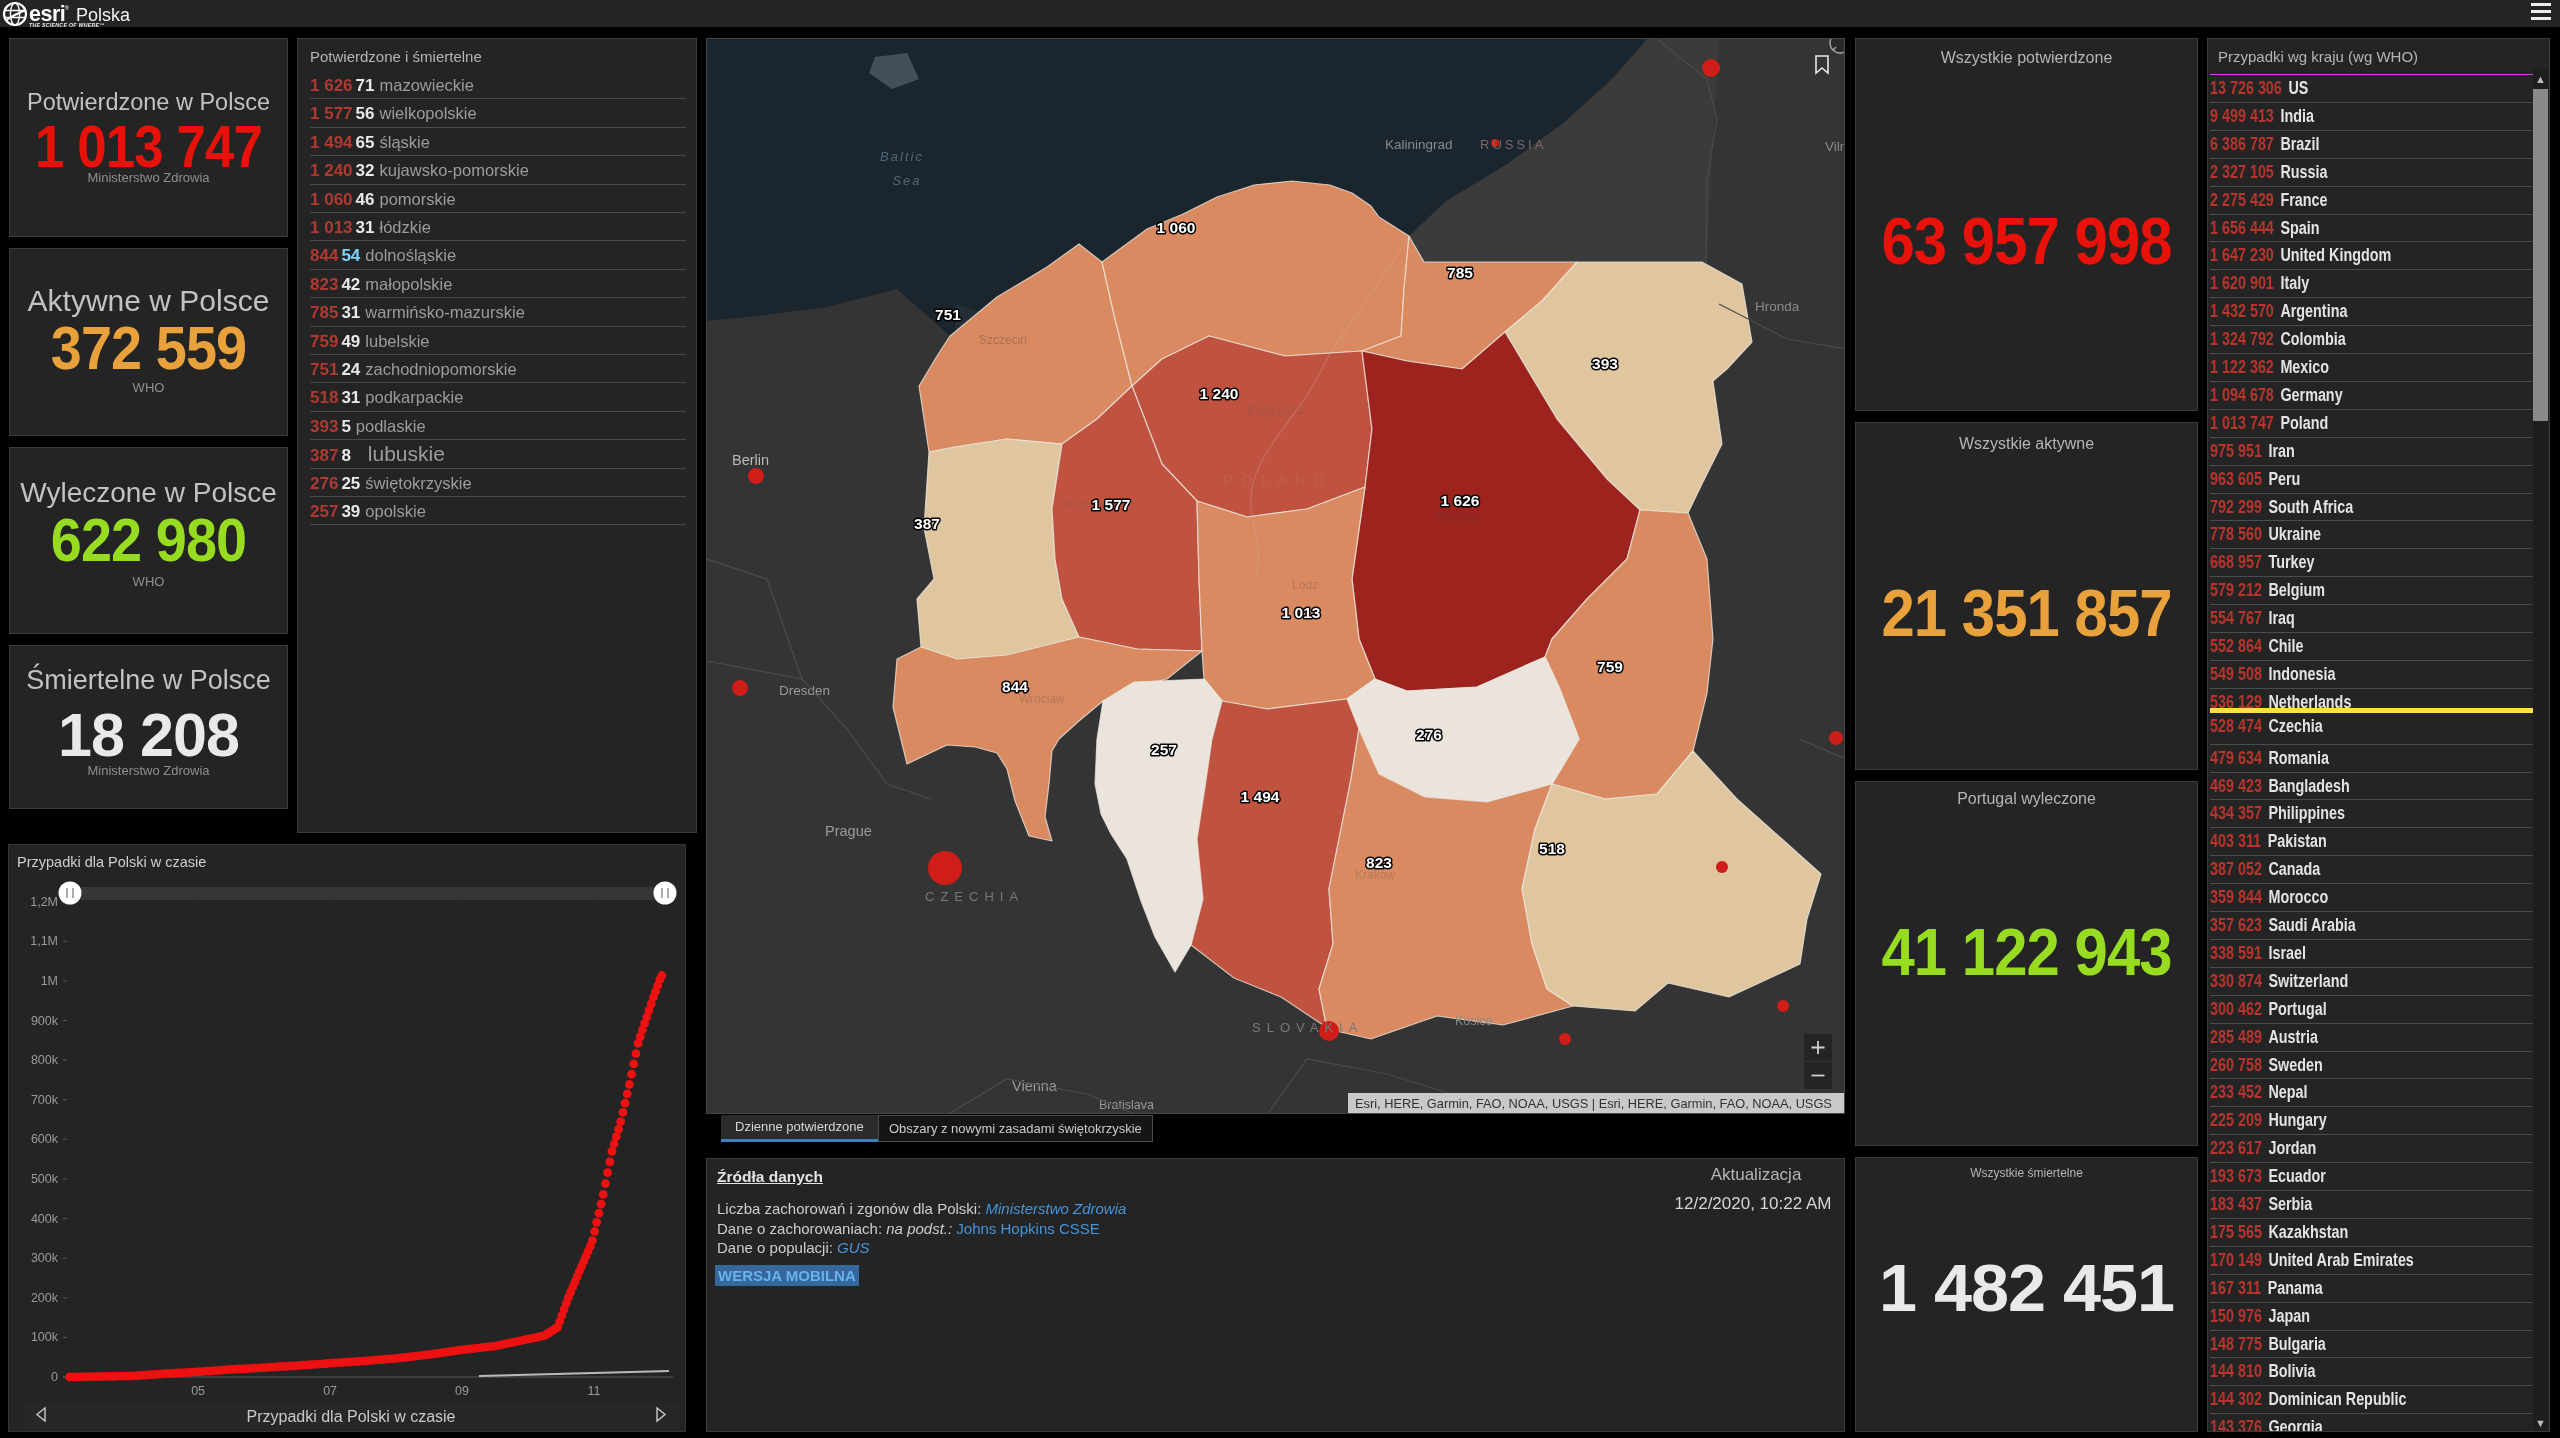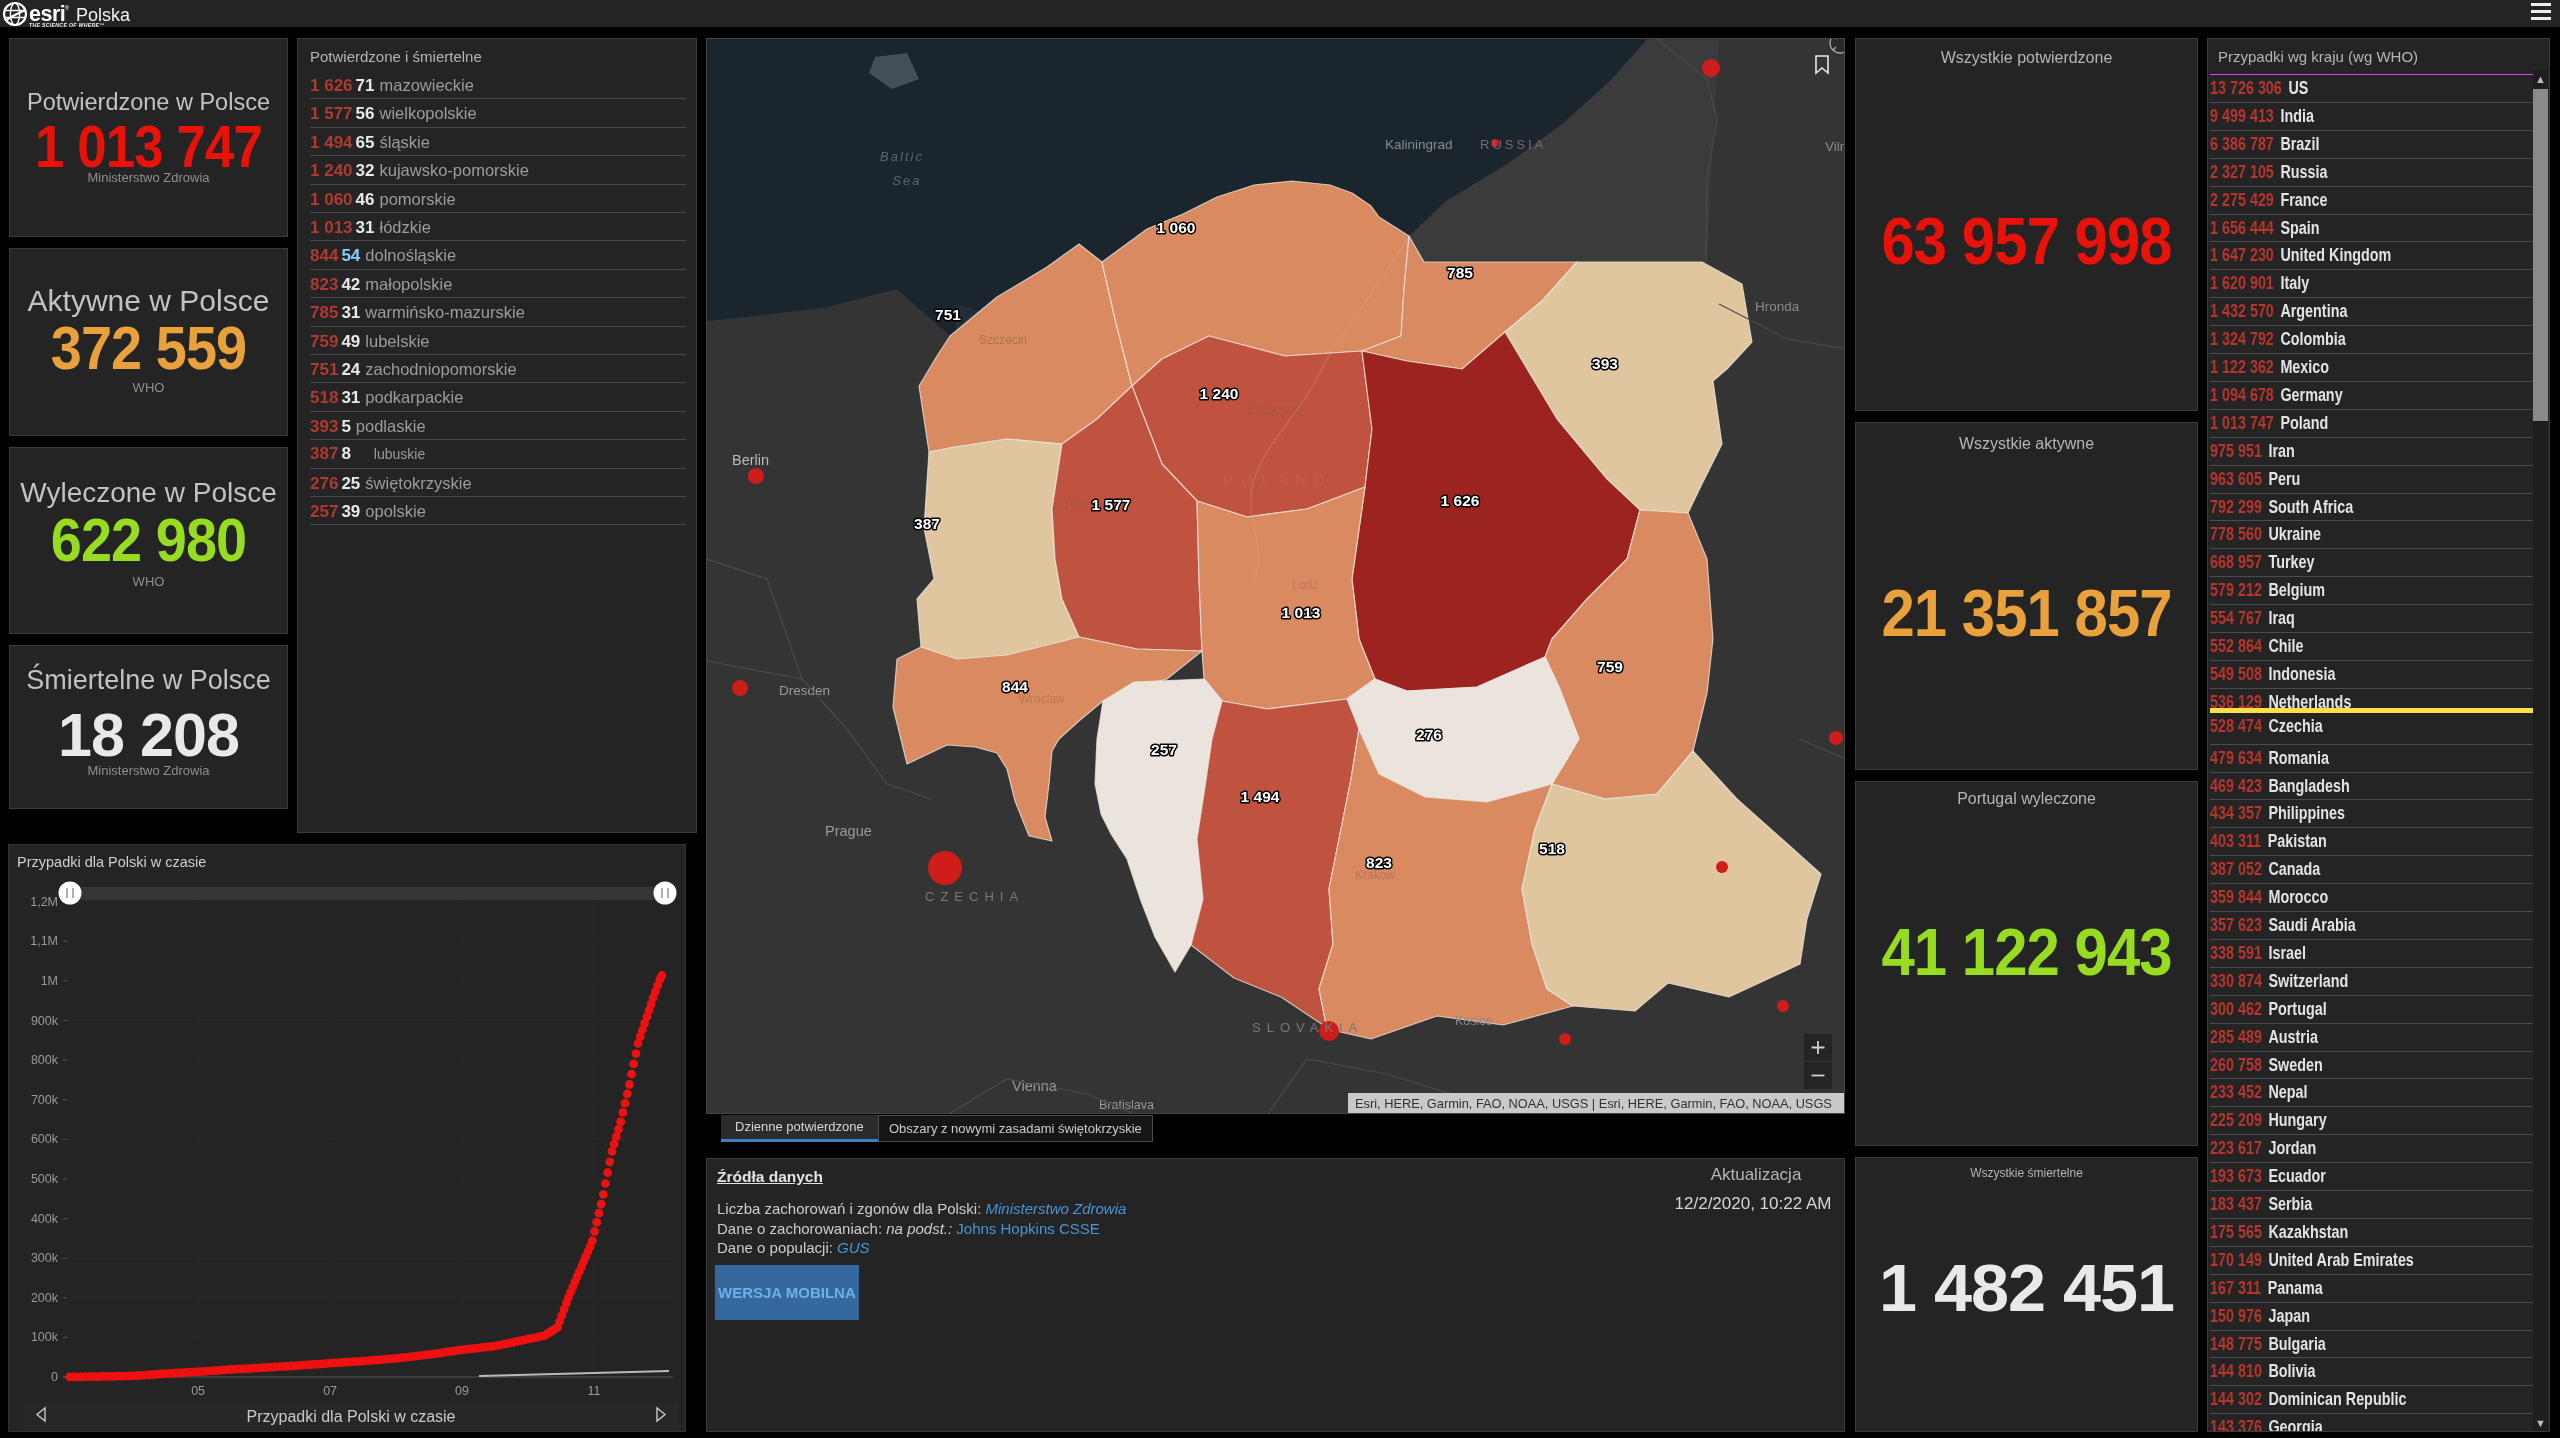--- a/index.html
+++ b/index.html
@@ -58,21 +58,21 @@
     <div class="abs" style="left:12px;top:117.2px;width:376px;height:28.4px;border-bottom:1px solid #4a4a4a;font-size:17px;line-height:28px;white-space:nowrap"><span style="color:#ae3a31;font-weight:bold">1 240</span><span style="color:#e8e8e8;font-weight:bold;margin-left:3px">32</span><span style="color:#9c9c9c;font-size:16.5px;margin-left:5px">kujawsko-pomorskie</span></div>
     <div class="abs" style="left:12px;top:145.6px;width:376px;height:28.4px;border-bottom:1px solid #4a4a4a;font-size:17px;line-height:28px;white-space:nowrap"><span style="color:#ae3a31;font-weight:bold">1 060</span><span style="color:#e8e8e8;font-weight:bold;margin-left:3px">46</span><span style="color:#9c9c9c;font-size:16.5px;margin-left:5px">pomorskie</span></div>
     <div class="abs" style="left:12px;top:174.0px;width:376px;height:28.4px;border-bottom:1px solid #4a4a4a;font-size:17px;line-height:28px;white-space:nowrap"><span style="color:#ae3a31;font-weight:bold">1 013</span><span style="color:#e8e8e8;font-weight:bold;margin-left:3px">31</span><span style="color:#9c9c9c;font-size:16.5px;margin-left:5px">łódzkie</span></div>
     <div class="abs" style="left:12px;top:202.4px;width:376px;height:28.4px;border-bottom:1px solid #4a4a4a;font-size:17px;line-height:28px;white-space:nowrap"><span style="color:#ae3a31;font-weight:bold">844</span><span style="color:#7dd3fc;font-weight:bold;margin-left:3px">54</span><span style="color:#9c9c9c;font-size:16.5px;margin-left:5px">dolnośląskie</span></div>
     <div class="abs" style="left:12px;top:230.8px;width:376px;height:28.4px;border-bottom:1px solid #4a4a4a;font-size:17px;line-height:28px;white-space:nowrap"><span style="color:#ae3a31;font-weight:bold">823</span><span style="color:#e8e8e8;font-weight:bold;margin-left:3px">42</span><span style="color:#9c9c9c;font-size:16.5px;margin-left:5px">małopolskie</span></div>
     <div class="abs" style="left:12px;top:259.2px;width:376px;height:28.4px;border-bottom:1px solid #4a4a4a;font-size:17px;line-height:28px;white-space:nowrap"><span style="color:#ae3a31;font-weight:bold">785</span><span style="color:#e8e8e8;font-weight:bold;margin-left:3px">31</span><span style="color:#9c9c9c;font-size:16.5px;margin-left:5px">warmińsko-mazurskie</span></div>
     <div class="abs" style="left:12px;top:287.6px;width:376px;height:28.4px;border-bottom:1px solid #4a4a4a;font-size:17px;line-height:28px;white-space:nowrap"><span style="color:#ae3a31;font-weight:bold">759</span><span style="color:#e8e8e8;font-weight:bold;margin-left:3px">49</span><span style="color:#9c9c9c;font-size:16.5px;margin-left:5px">lubelskie</span></div>
     <div class="abs" style="left:12px;top:316.0px;width:376px;height:28.4px;border-bottom:1px solid #4a4a4a;font-size:17px;line-height:28px;white-space:nowrap"><span style="color:#ae3a31;font-weight:bold">751</span><span style="color:#e8e8e8;font-weight:bold;margin-left:3px">24</span><span style="color:#9c9c9c;font-size:16.5px;margin-left:5px">zachodniopomorskie</span></div>
     <div class="abs" style="left:12px;top:344.4px;width:376px;height:28.4px;border-bottom:1px solid #4a4a4a;font-size:17px;line-height:28px;white-space:nowrap"><span style="color:#ae3a31;font-weight:bold">518</span><span style="color:#e8e8e8;font-weight:bold;margin-left:3px">31</span><span style="color:#9c9c9c;font-size:16.5px;margin-left:5px">podkarpackie</span></div>
     <div class="abs" style="left:12px;top:372.8px;width:376px;height:28.4px;border-bottom:1px solid #4a4a4a;font-size:17px;line-height:28px;white-space:nowrap"><span style="color:#ae3a31;font-weight:bold">393</span><span style="color:#e8e8e8;font-weight:bold;margin-left:3px">5</span><span style="color:#9c9c9c;font-size:16.5px;margin-left:5px">podlaskie</span></div>
-    <div class="abs" style="left:12px;top:401.2px;width:376px;height:28.4px;border-bottom:1px solid #4a4a4a;font-size:17px;line-height:28px;white-space:nowrap"><span style="color:#ae3a31;font-weight:bold">387</span><span style="color:#e8e8e8;font-weight:bold;margin-left:3px">8</span><span style="color:#9c9c9c;font-size:14px;margin-left:23px">lubuskie</span></div>
+    <div class="abs" style="left:12px;top:401.2px;width:376px;height:28.4px;border-bottom:1px solid #4a4a4a;font-size:17px;line-height:28px;white-space:nowrap"><span style="color:#ae3a31;font-weight:bold">387</span><span style="color:#e8e8e8;font-weight:bold;margin-left:3px">8</span><span style="color:#9c9c9c;font-size:21px;margin-left:17px">lubuskie</span></div>
     <div class="abs" style="left:12px;top:429.6px;width:376px;height:28.4px;border-bottom:1px solid #4a4a4a;font-size:17px;line-height:28px;white-space:nowrap"><span style="color:#ae3a31;font-weight:bold">276</span><span style="color:#e8e8e8;font-weight:bold;margin-left:3px">25</span><span style="color:#9c9c9c;font-size:16.5px;margin-left:5px">świętokrzyskie</span></div>
     <div class="abs" style="left:12px;top:458.0px;width:376px;height:28.4px;border-bottom:1px solid #4a4a4a;font-size:17px;line-height:28px;white-space:nowrap"><span style="color:#ae3a31;font-weight:bold">257</span><span style="color:#e8e8e8;font-weight:bold;margin-left:3px">39</span><span style="color:#9c9c9c;font-size:16.5px;margin-left:5px">opolskie</span></div>
 </div>
 
 <div class="panel" style="left:8px;top:844px;width:678px;height:588px;border-color:#333">
 <svg width="676" height="586" viewBox="0 0 676 586">
  <text x="8" y="22" fill="#cfcfcf" font-size="14.5">Przypadki dla Polski w czasie</text>
  <rect x="62" y="42" width="598" height="13" rx="2" fill="#363636"></rect>
  <line x1="54" y1="532.0" x2="664" y2="532.0" stroke="#2d2d2d" stroke-dasharray="1.5,2.5"></line>
       <line x1="54" y1="532.0" x2="58" y2="532.0" stroke="#555"></line>
@@ -423,21 +423,21 @@
 <div class="abs" style="left:721px;top:1115px;height:27px;background:#2b2b2b;border-bottom:3px solid #3a7fc1;color:#d6d6d6;font-size:13px;line-height:24px;padding:0 14px">Dzienne potwierdzone</div>
 <div class="abs" style="left:878px;top:1115px;height:27px;background:#151515;border:1px solid #4a4a4a;color:#cccccc;font-size:13px;line-height:25px;padding:0 10px">Obszary z nowymi zasadami świętokrzyskie</div>
 
 <div class="panel" style="left:706px;top:1158px;width:1139px;height:274px">
  <div class="abs" style="left:10px;top:9px;font-size:15.5px;font-weight:bold;color:#e3e3e3;text-decoration:underline">Źródła danych</div>
  <div class="abs" style="left:10px;top:40px;font-size:15px;color:#cdcdcd;line-height:19.5px">
   Liczba zachorowań i zgonów dla Polski: <span style="color:#4795d8;font-style:italic">Ministerstwo Zdrowia</span><br>
   Dane o zachorowaniach: <span style="font-style:italic">na podst.:</span> <span style="color:#4795d8;">Johns Hopkins CSSE</span><br>
   Dane o populacji: <span style="color:#4795d8;font-style:italic">GUS</span>
  </div>
- <div class="abs" style="left:8px;top:106px;font-size:15px;font-weight:bold;color:#6cb1ea;background:#35689d;padding:19px 3px">WERSJA MOBILNA</div>
+ <div class="abs" style="left:8px;top:106px;font-size:15px;font-weight:bold;color:#6cb1ea;background:#35689d;padding:2px 3px">WERSJA MOBILNA</div>
  <div class="abs" style="left:989px;top:6px;width:120px;text-align:center;font-size:17px;color:#b5b5b5">Aktualizacja</div>
  <div class="abs" style="left:946px;top:35px;width:200px;text-align:center;font-size:17px;color:#d6d6d6">12/2/2020, 10:22 AM</div>
 </div>
 
 <div class="panel" style="left:1855px;top:38px;width:343px;height:373px">
  <div class="ttl" style="top:10px;font-size:16px;color:#b5b5b5">Wszystkie potwierdzone</div>
  <div class="num" style="top:164px;font-size:66px;color:#e8120b;transform:scaleX(0.906);white-space:nowrap">63 957 998</div>
 </div>
 <div class="panel" style="left:1855px;top:422px;width:343px;height:348px">
  <div class="ttl" style="top:12px;font-size:16px;color:#b5b5b5">Wszystkie aktywne</div>

